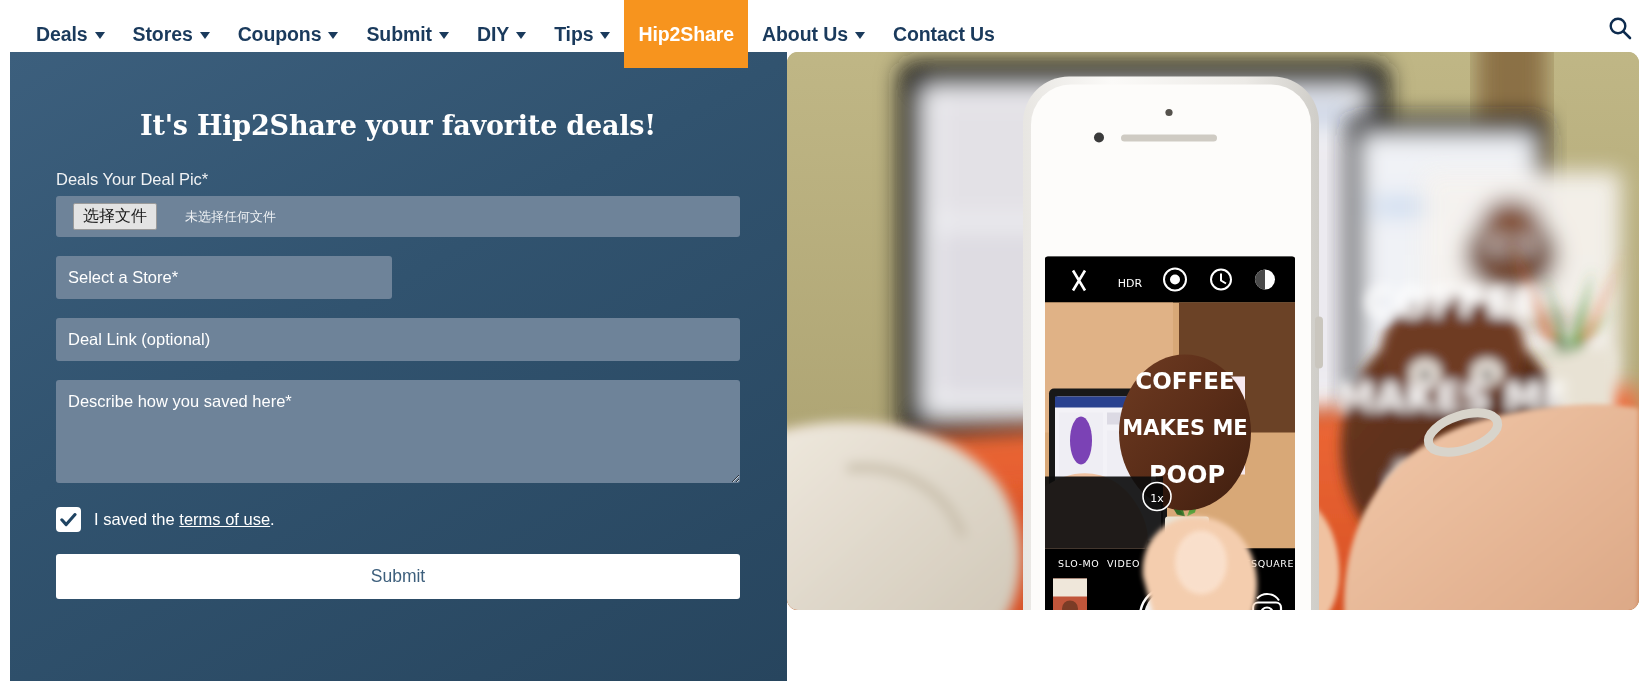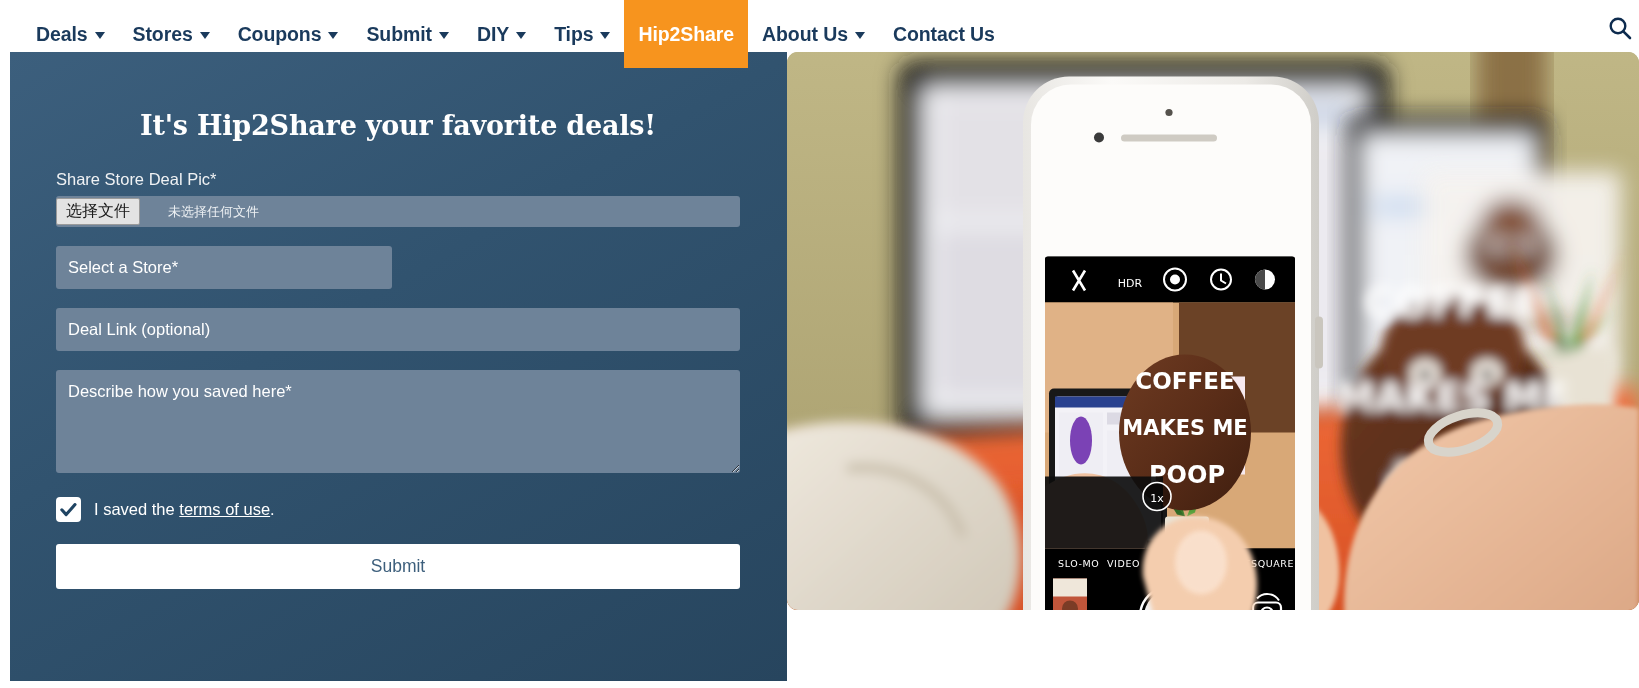--- a/index.html
+++ b/index.html
@@ -102,26 +102,26 @@
     padding-top: 58px;
   }
   .field-label {
     color: #f0f2f4;
     font-size: 16.5px;
     margin-top: 29px;
     margin-bottom: 7px;
   }
 
   .file-row {
-    width: 684px; height: 31px;
+    width: 684px; height: 41px;
     background: #6e8399;
     border-radius: 3px;
     display: flex;
     align-items: center;
-    padding-left: 0;
+    padding-left: 17px;
     cursor: pointer;
     text-align: center;
   }
   .file-btn {
     background: #e3e3e3;
     border: 1px solid #9a9a9a;
     border-radius: 2px;
     color: #1a1a1a;
     font-size: 16px;
     padding: 2px 9px 3px 9px;
@@ -284,21 +284,21 @@
     </div>
   </div>
 
   <div class="hero">
 
     <div class="form-panel">
       <div class="form-inner">
 
         <h1 class="hero-title">It's Hip2Share your favorite deals!</h1>
 
-        <div class="field-label">Share Store Deal Pic*</div>
+        <div class="field-label">Deals Your Deal Pic*</div>
 
         <div class="file-row">
           <span class="file-btn">选择文件</span>
           <span class="file-status">未选择任何文件</span>
         </div>
 
         <div class="row-2">
           <div class="txt-field f-store">
             <span>Select a Store*</span>
           </div>

